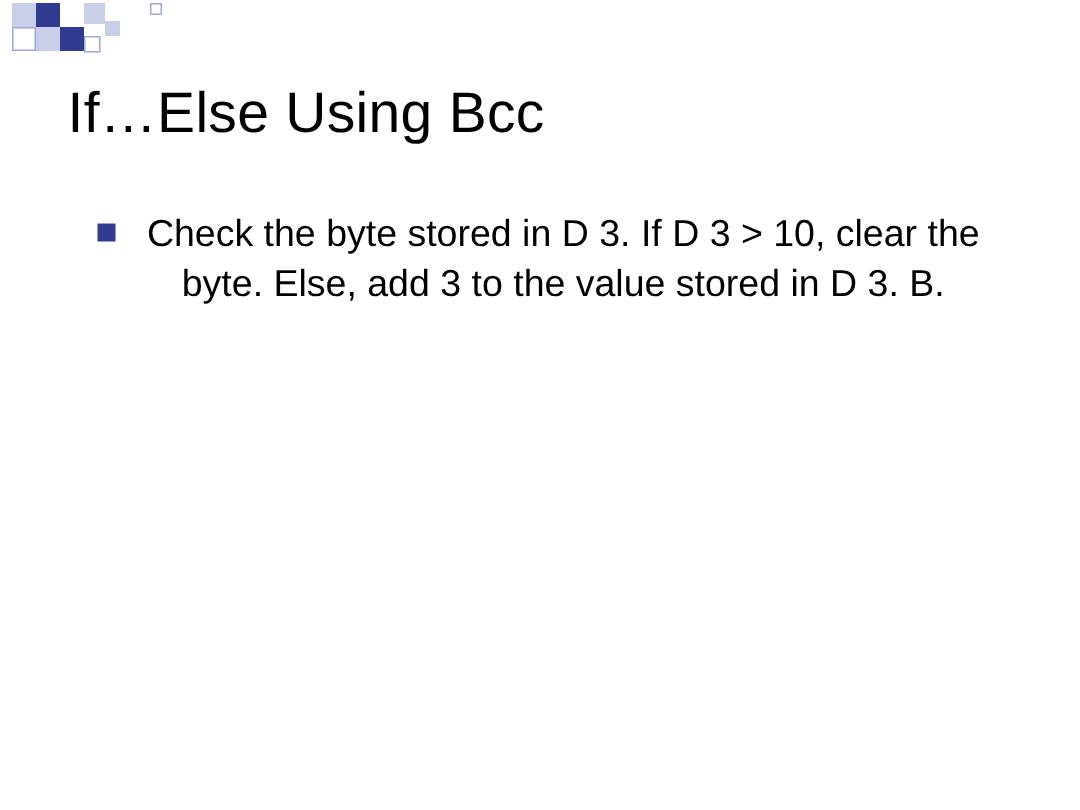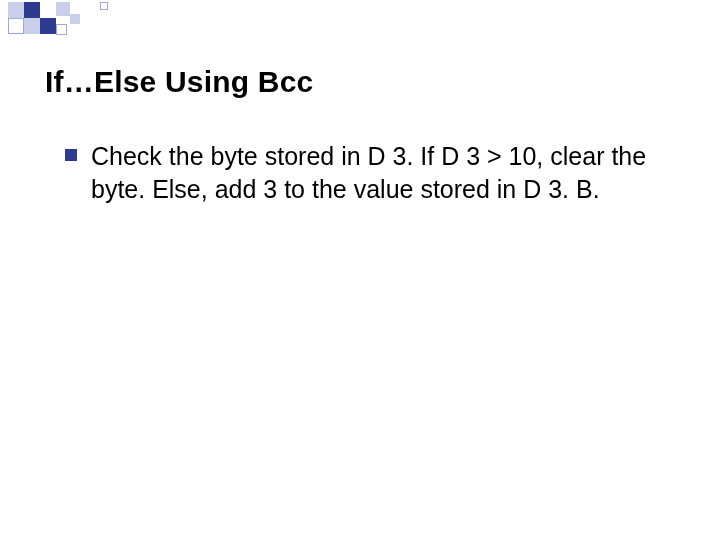--- a/index.html
+++ b/index.html
@@ -20,24 +20,24 @@
     left: 0;
     width: 150px;
     height: 50px;
   }
   .sq {
     position: absolute;
     box-sizing: border-box;
   }
   .title {
     position: absolute;
-    top: 65px;
+    top: 55px;
     left: 45px;
-    font-size: 30px;
-    font-weight: 700;
+    font-size: 38px;
+    font-weight: 400;
     letter-spacing: 0.2px;
   }
   .body {
     position: absolute;
     top: 140px;
     left: 65px;
     right: 60px;
   }
   .bullet-row {
     display: flex;
@@ -48,20 +48,21 @@
     height: 12px;
     background: #2f3b8f;
     margin-top: 9px;
     margin-right: 14px;
     flex: 0 0 auto;
   }
   .bullet-text {
     font-size: 25px;
     line-height: 1.3;
     flex: 1 1 auto;
+    text-align: center;
   }
 </style>
 </head>
 <body>
 
 <div class="deco">
 
   <div class="sq" style="left:8px;  top:2px;  width:16px; height:16px; background:#c9cfe9;"></div>
   <div class="sq" style="left:24px; top:2px;  width:16px; height:16px; background:#2f3b8f;"></div>
   <div class="sq" style="left:56px; top:2px;  width:14px; height:14px; background:#c9cfe9;"></div>

